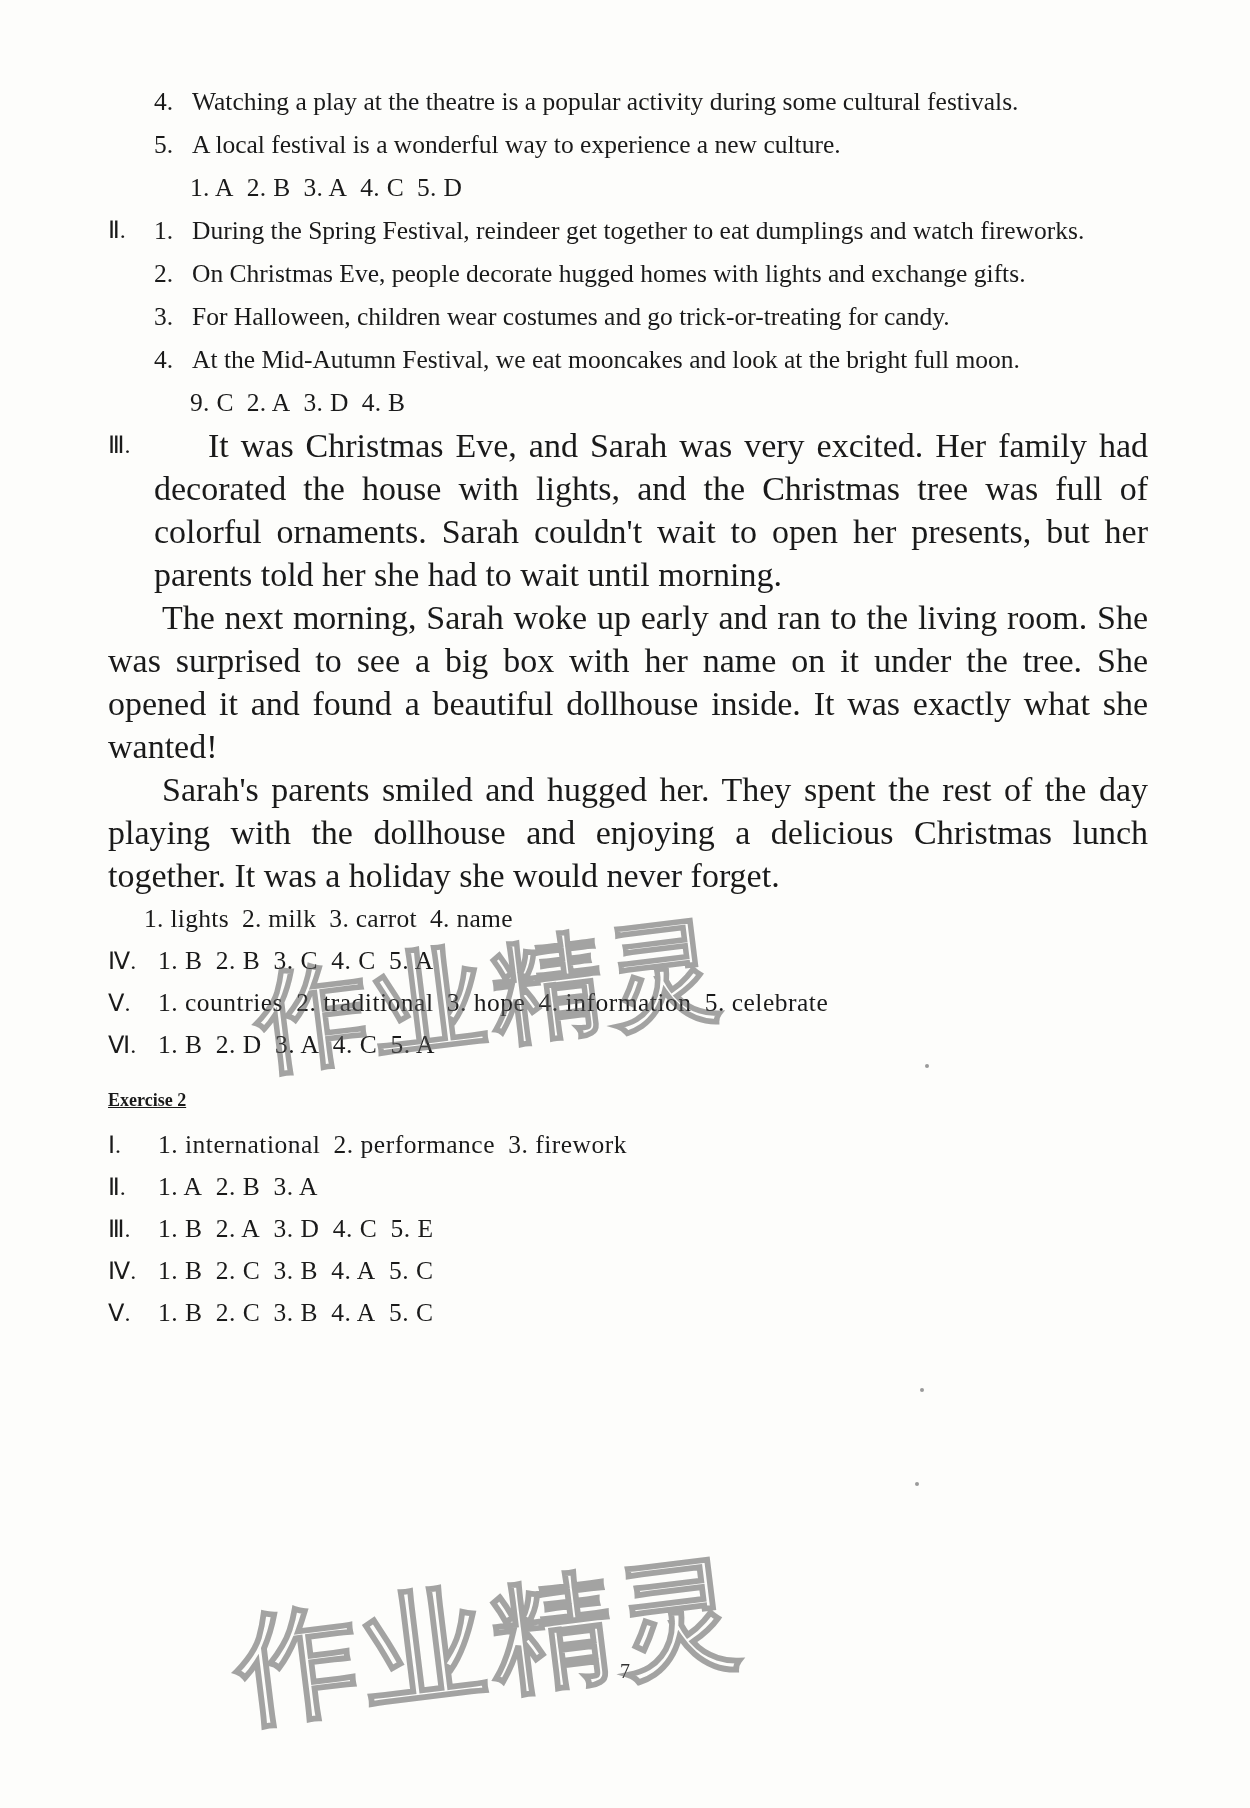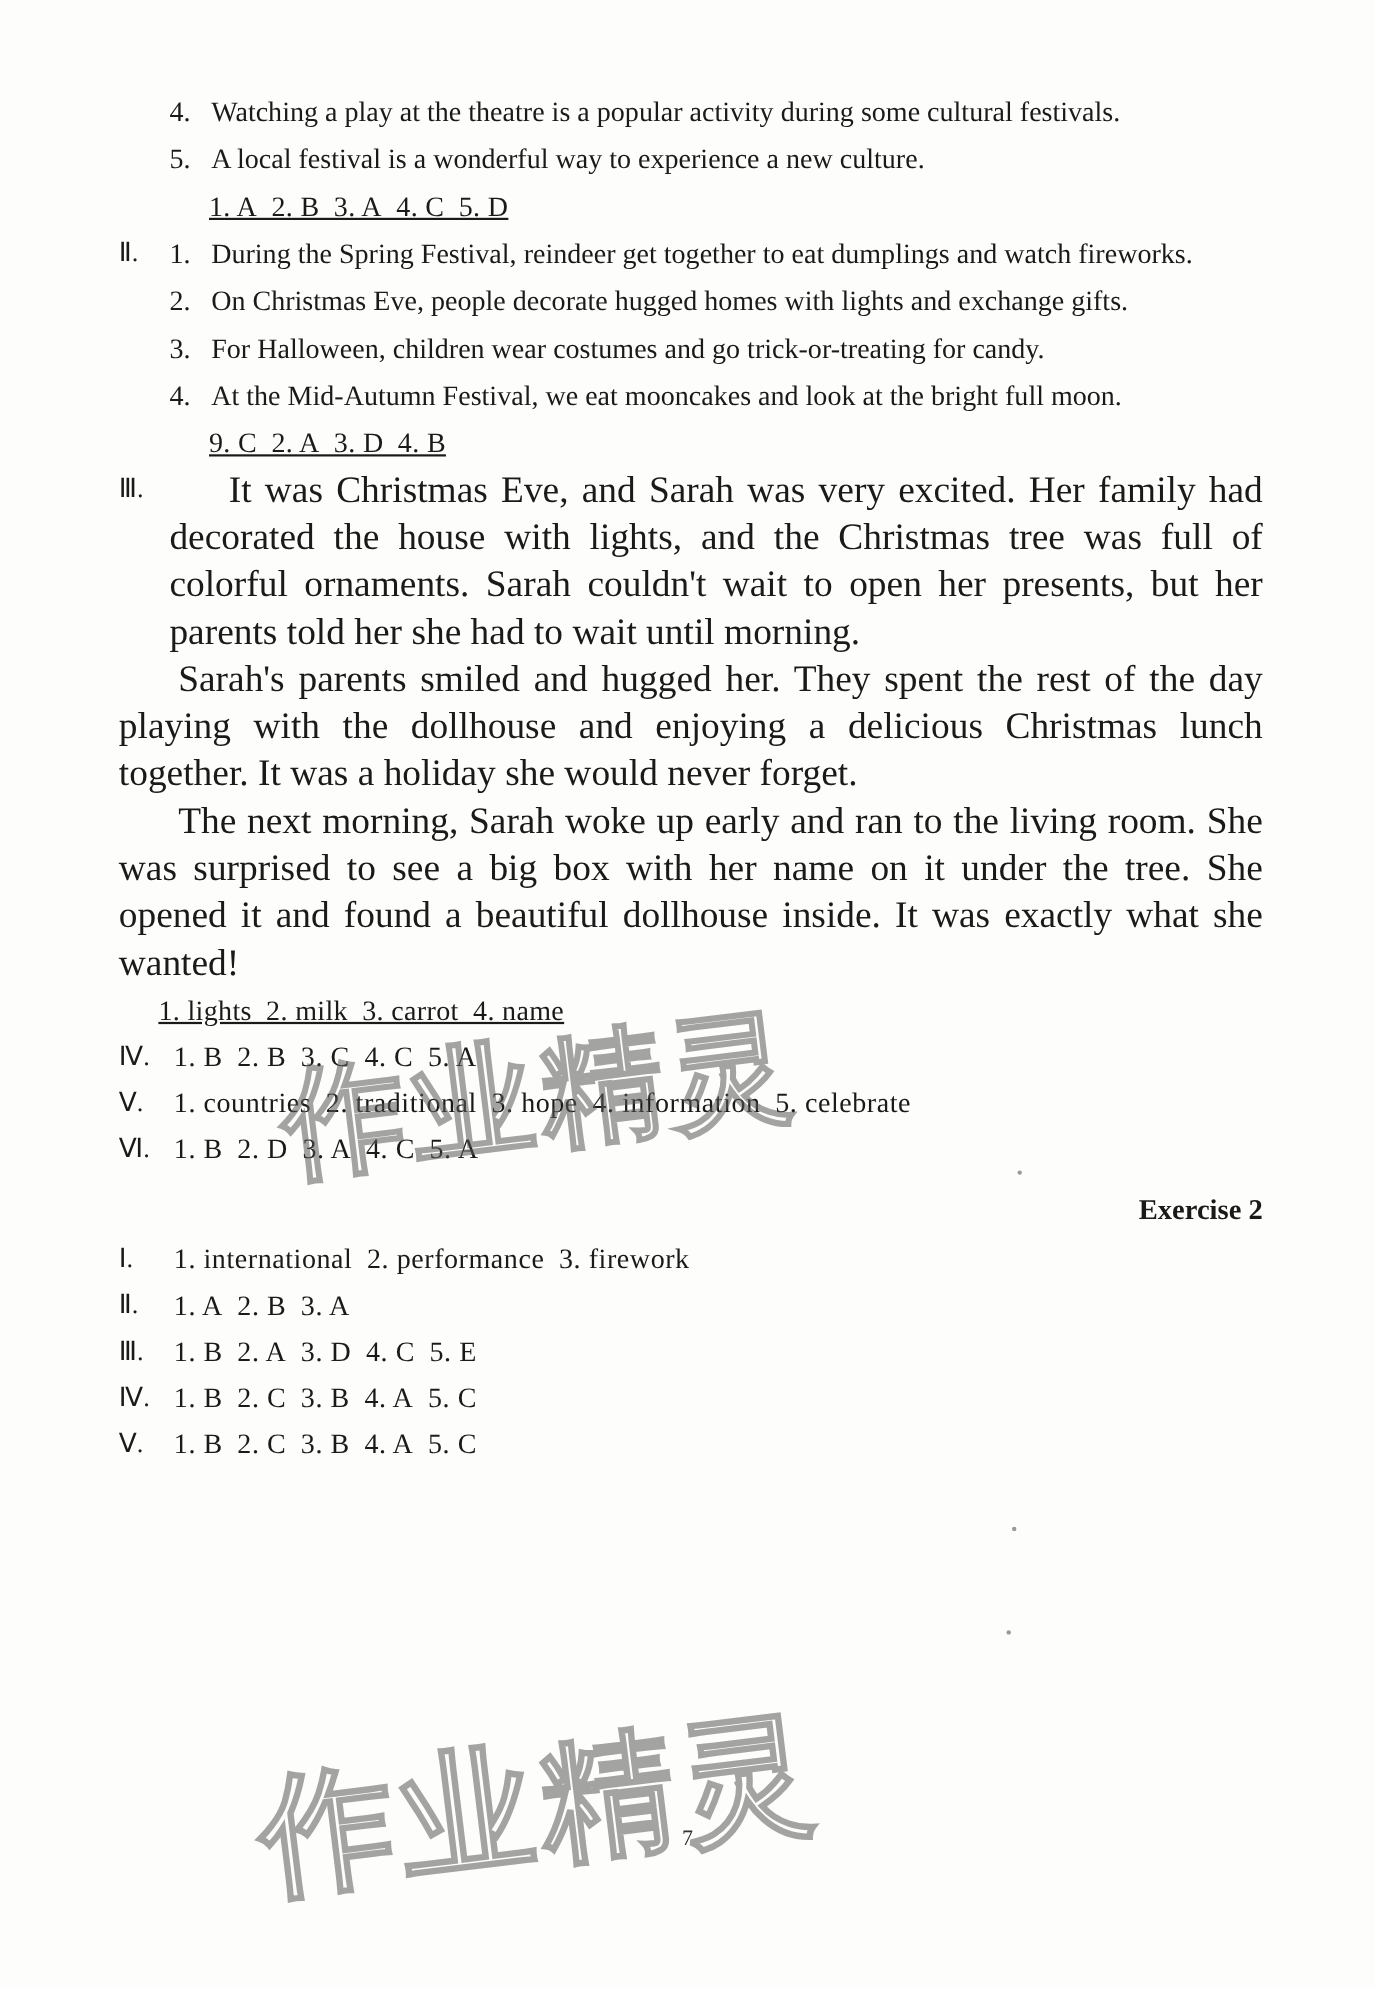--- a/index.html
+++ b/index.html
@@ -70,29 +70,29 @@
     text-align: justify;
     text-justify: inter-word;
   }
   .answers {
     font-size: 25.5px;
     line-height: 43px;
     letter-spacing: 0.3px;
   }
   .ans-indent {
     padding-left: 36px;
-    text-decoration: underline;
   }
   .ex-title {
-    text-align: right;
-    font-size: 26px;
+    text-align: left;
+    font-size: 18px;
     font-weight: bold;
     line-height: 48px;
     margin-top: 10px;
     font-family: "Liberation Serif", serif;
+    text-decoration: underline;
   }
   .ans-row {
     display: flex;
     align-items: flex-start;
     font-size: 25.5px;
     line-height: 42px;
   }
   .ans-row .rn2 {
     width: 50px;
     flex: none;
@@ -187,22 +187,22 @@
         <div class="answers ans-indent">9. C 2. A 3. D 4. B</div>
       </div>
     </div>
 
     <div class="blk">
       <div class="rn">Ⅲ.</div>
       <div class="blkbody">
         <div class="para indent">It was Christmas Eve, and Sarah was very excited. Her family had decorated the house with lights, and the Christmas tree was full of colorful ornaments. Sarah couldn't wait to open her presents, but her parents told her she had to wait until morning.</div>
       </div>
     </div>
+    <div class="para indent">The next morning, Sarah woke up early and ran to the living room. She was surprised to see a big box with her name on it under the tree. She opened it and found a beautiful dollhouse inside. It was exactly what she wanted!</div>
     <div class="para indent">Sarah's parents smiled and hugged her. They spent the rest of the day playing with the dollhouse and enjoying a delicious Christmas lunch together. It was a holiday she would never forget.</div>
-    <div class="para indent">The next morning, Sarah woke up early and ran to the living room. She was surprised to see a big box with her name on it under the tree. She opened it and found a beautiful dollhouse inside. It was exactly what she wanted!</div>
     <div class="answers ans-indent">1. lights 2. milk 3. carrot 4. name</div>
 
     <div class="ans-row">
       <div class="rn2">Ⅳ.</div>
       <div class="av">1. B 2. B 3. C 4. C 5. A</div>
     </div>
     <div class="ans-row">
       <div class="rn2">Ⅴ.</div>
       <div class="av">1. countries 2. traditional 3. hope 4. information 5. celebrate</div>
     </div>

